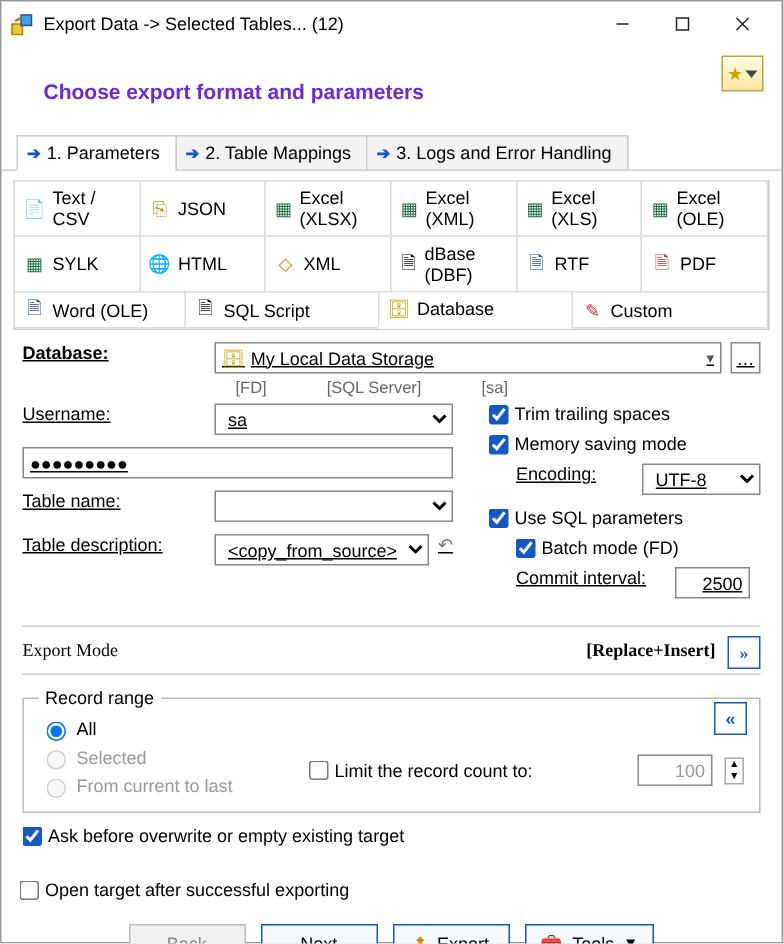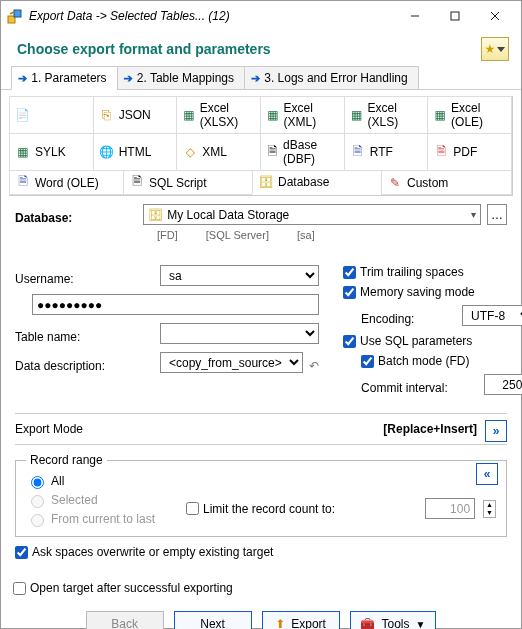--- a/index.html
+++ b/index.html
@@ -1,58 +1,58 @@
 <!DOCTYPE html>
 <html><head>
 <meta charset="utf-8">
 <style>
  * { box-sizing: border-box; }
  html,body { margin:0; padding:0; font-family: "Segoe UI", Tahoma, sans-serif; font-size:12px; color:#000; background:#fff; }
  .window { width:522px; height:629px; border:1px solid #999; display:flex; flex-direction:column; }
  .titlebar { display:flex; align-items:center; height:30px; padding:0 6px; }
  .titlebar .ticon { width:16px; height:16px; margin-right:6px; display:flex; align-items:center; justify-content:center; }
- .titlebar .title { flex:1;font-style:italic; }
+ .titlebar .title { flex:1; }
  .titlebar .wbtn { width:40px; height:30px; display:flex; align-items:center; justify-content:center; color:#333; cursor:default; }
  .header { padding:6px 12px 4px 12px; display:flex; align-items:flex-start; }
  .header-left { flex:1; }
- .header h1 { margin:4px; font-size:14px; font-weight:bold; color:#0f766e; }
+ .header h1 { margin:16px; font-size:14px; font-weight:bold; color:#6d28d9; }
  .header .sub { font-size:12px; font-weight:bold; color:#555; margin-top:2px; }
  .star { width:28px; height:24px; border:1px solid #bfa34a; background:linear-gradient(#fffbe0,#f5e7a0); display:flex; align-items:center; justify-content:center; gap:2px; }
  .wizard-tabs { display:flex; border-bottom:1px solid #ccc; padding-left:10px; gap:0; }
  .wtab { display:flex; align-items:center; gap:4px; padding:4px 10px 4px 6px; border:1px solid transparent; position:relative; top:1px; background:#f3f3f3; border:1px solid #ccc; border-bottom:1px solid #ccc; margin-right:-1px; }
  .wtab.active { background:#fff; border-bottom:1px solid #fff; }
  .arrow-r { color:#1259c3; font-weight:bold; font-size:11px; }
  .formats { border:1px solid #ccc; margin:6px 8px 0 8px; }
  .fmt-row { display:flex; }
  .fmt-cell { flex:1; display:flex; align-items:center; gap:5px; padding:4px 6px; border:1px solid #ddd; margin:-1px 0 0 -1px; font-size:12px; }
  .fmt-cell.active { background:#fff; border-bottom:2px solid #fff; }
  .fmt-cell .ico { width:14px; height:14px; display:flex; align-items:center; justify-content:center; }
  .body { padding:8px 14px; flex:1; }
- .row { display:flex; align-items:flex-end; margin-bottom:8px; gap:6px; }
+ .row { display:flex; align-items:flex-start; margin-bottom:8px; gap:6px;text-decoration:underline; }
  .lbl { width:122px; font-weight:bold; }
  .lbl2 { width:122px; }
- select, input[type=text], input[type=password] { font:inherit; border:1px solid #888; padding:2px 4px; background:#fff; height:21px;margin-left:17px; }
+ select, input[type=text], input[type=password] { font:inherit; border:1px solid #888; padding:2px 4px; background:#fff; height:21px; }
  .two-col { display:flex; gap:24px; }
  .col { flex:1; }
  .chk { display:flex; align-items:center; gap:4px; margin-bottom:6px; }
  .chk input { accent-color:#1259c3; margin:0; }
  fieldset { border:1px solid #bbb; padding:6px 10px; margin:0 0 8px 0; position:relative; }
  legend { padding:0 4px; }
  .sqbtn { width:22px; height:22px; border:1px solid #1259c3; background:#fff; color:#1259c3; display:flex; align-items:center; justify-content:center; font-weight:bold; }
  .sqbtn.right { position:absolute; right:8px; top:-4px; }
  .footer-btns { display:flex; gap:10px; justify-content:center; padding:10px 12px; border-top:0; }
  .btn { min-width:78px; height:26px; border:1px solid #1259c3; background:#f6faff; display:flex; align-items:center; justify-content:center; gap:6px; padding:0 10px; }
  .btn.disabled { color:#888; border-color:#bbb; background:#f1f1f1; }
  .btn .caret { font-size:10px; }
- .hints { display:flex; gap:28px; font-size:11px; color:#666; padding-left:142px; margin-top:-4px; margin-bottom:24px; }
+ .hints { display:flex; gap:40px; font-size:11px; color:#666; padding-left:142px; margin-top:-4px; margin-bottom:4px; }
  .num { width:50px; text-align:right; }
  .radio { display:flex; align-items:center; gap:4px; margin-bottom:3px; font-size:12px; }
  .radio.disabled { color:#999; }
  .sectionline { height:1px; background:#ccc; margin:10px 0 8px 0; }
- .export-mode-row { display:flex; align-items:flex-end; }
+ .export-mode-row { display:flex; align-items:flex-end;font-family:Liberation Serif, serif; }
  .export-mode-row .title { font-weight:normal; }
  .export-mode-row .val { margin-left:auto; font-weight:bold; margin-right:30px; }
  .arrow-small { width:0;height:0;border-left:4px solid transparent;border-right:4px solid transparent;border-top:5px solid #444;display:inline-block; }
  .fmt-row2 .fmt-cell { flex:0 0 auto; }
 </style>
 </head>
 <body>
 
 <div class="window">
 
@@ -105,20 +105,21 @@
     <div class="wtab">
       <span class="arrow-r">➔</span>
       <span>3. Logs and Error Handling</span>
     </div>
   </div>
 
   <div class="formats">
     <div class="fmt-row">
       <div class="fmt-cell">
           <span class="ico">📄</span>
+          <span>Text / CSV</span>
         </div>
       <div class="fmt-cell">
           <span class="ico" style="color:#c88700">⎘</span>
           <span>JSON</span>
         </div>
       <div class="fmt-cell">
           <span class="ico" style="color:#1f7244">▦</span>
           <span>Excel (XLSX)</span>
         </div>
       <div class="fmt-cell">
@@ -203,21 +204,21 @@
           <select style="flex:1"><option>sa</option></select>
           </div>
         <div class="row">
           <input type="text" style="flex: 1 1 0%;" value="●●●●●●●●●">
           </div>
         <div class="row">
             <span class="lbl2">Table name:</span>
           <select style="flex:1"><option></option></select>
           </div>
         <div class="row">
-            <span class="lbl2">Data description:</span>
+            <span class="lbl2">Table description:</span>
           <select style="flex:1"><option>&lt;copy_from_source&gt;</option></select>
           <span style="color:#777">↶</span>
           </div>
       </div>
       <div class="col">
         <label class="chk">
             <input type="checkbox" checked="" style="">
             <span>Trim trailing spaces</span>
           </label>
         <label class="chk">
@@ -247,21 +248,21 @@
     <div class="export-mode-row" style="position:relative">
       <span class="title">Export Mode</span>
       <span class="val">[Replace+Insert]</span>
       <div class="sqbtn" style="position:absolute;right:0;top:-2px">»</div>
     </div>
     <div class="sectionline" style="margin-top:8px"></div>
 
     <fieldset style="position:relative">
       <legend>Record range</legend>
       <div class="sqbtn right">«</div>
-      <div style="display:flex;">
+      <div style="display:flex;gap:20px;">
         <div style="width:160px">
           <label class="radio">
               <input type="radio" checked="" name="rr" style="">
               <span>All</span>
             </label>
           <label class="radio disabled">
               <input type="radio" disabled="" name="rr" style="">
               <span>Selected</span>
             </label>
           <label class="radio disabled">
@@ -279,21 +280,21 @@
           <span style="display:flex;flex-direction:column;border:1px solid #aaa">
             <span style="font-size:7px;padding:0 2px;line-height:8px">▲</span>
             <span style="font-size:7px;padding:0 2px;line-height:8px">▼</span>
           </span>
         </div>
       </div>
     </fieldset>
 
     <label class="chk">
         <input type="checkbox" checked="" style="">
-        <span>Ask spaces overwrite or empty existing target</span>
+        <span>Ask before overwrite or empty existing target</span>
       </label>
   </div>
 
   <div style="height:1px;background:#ccc;margin:0 8px"></div>
   <div style="padding:8px 12px 0 12px">
     <label class="chk">
         <input type="checkbox" style="">
         <span>Open target after successful exporting</span>
       </label>
   </div>

